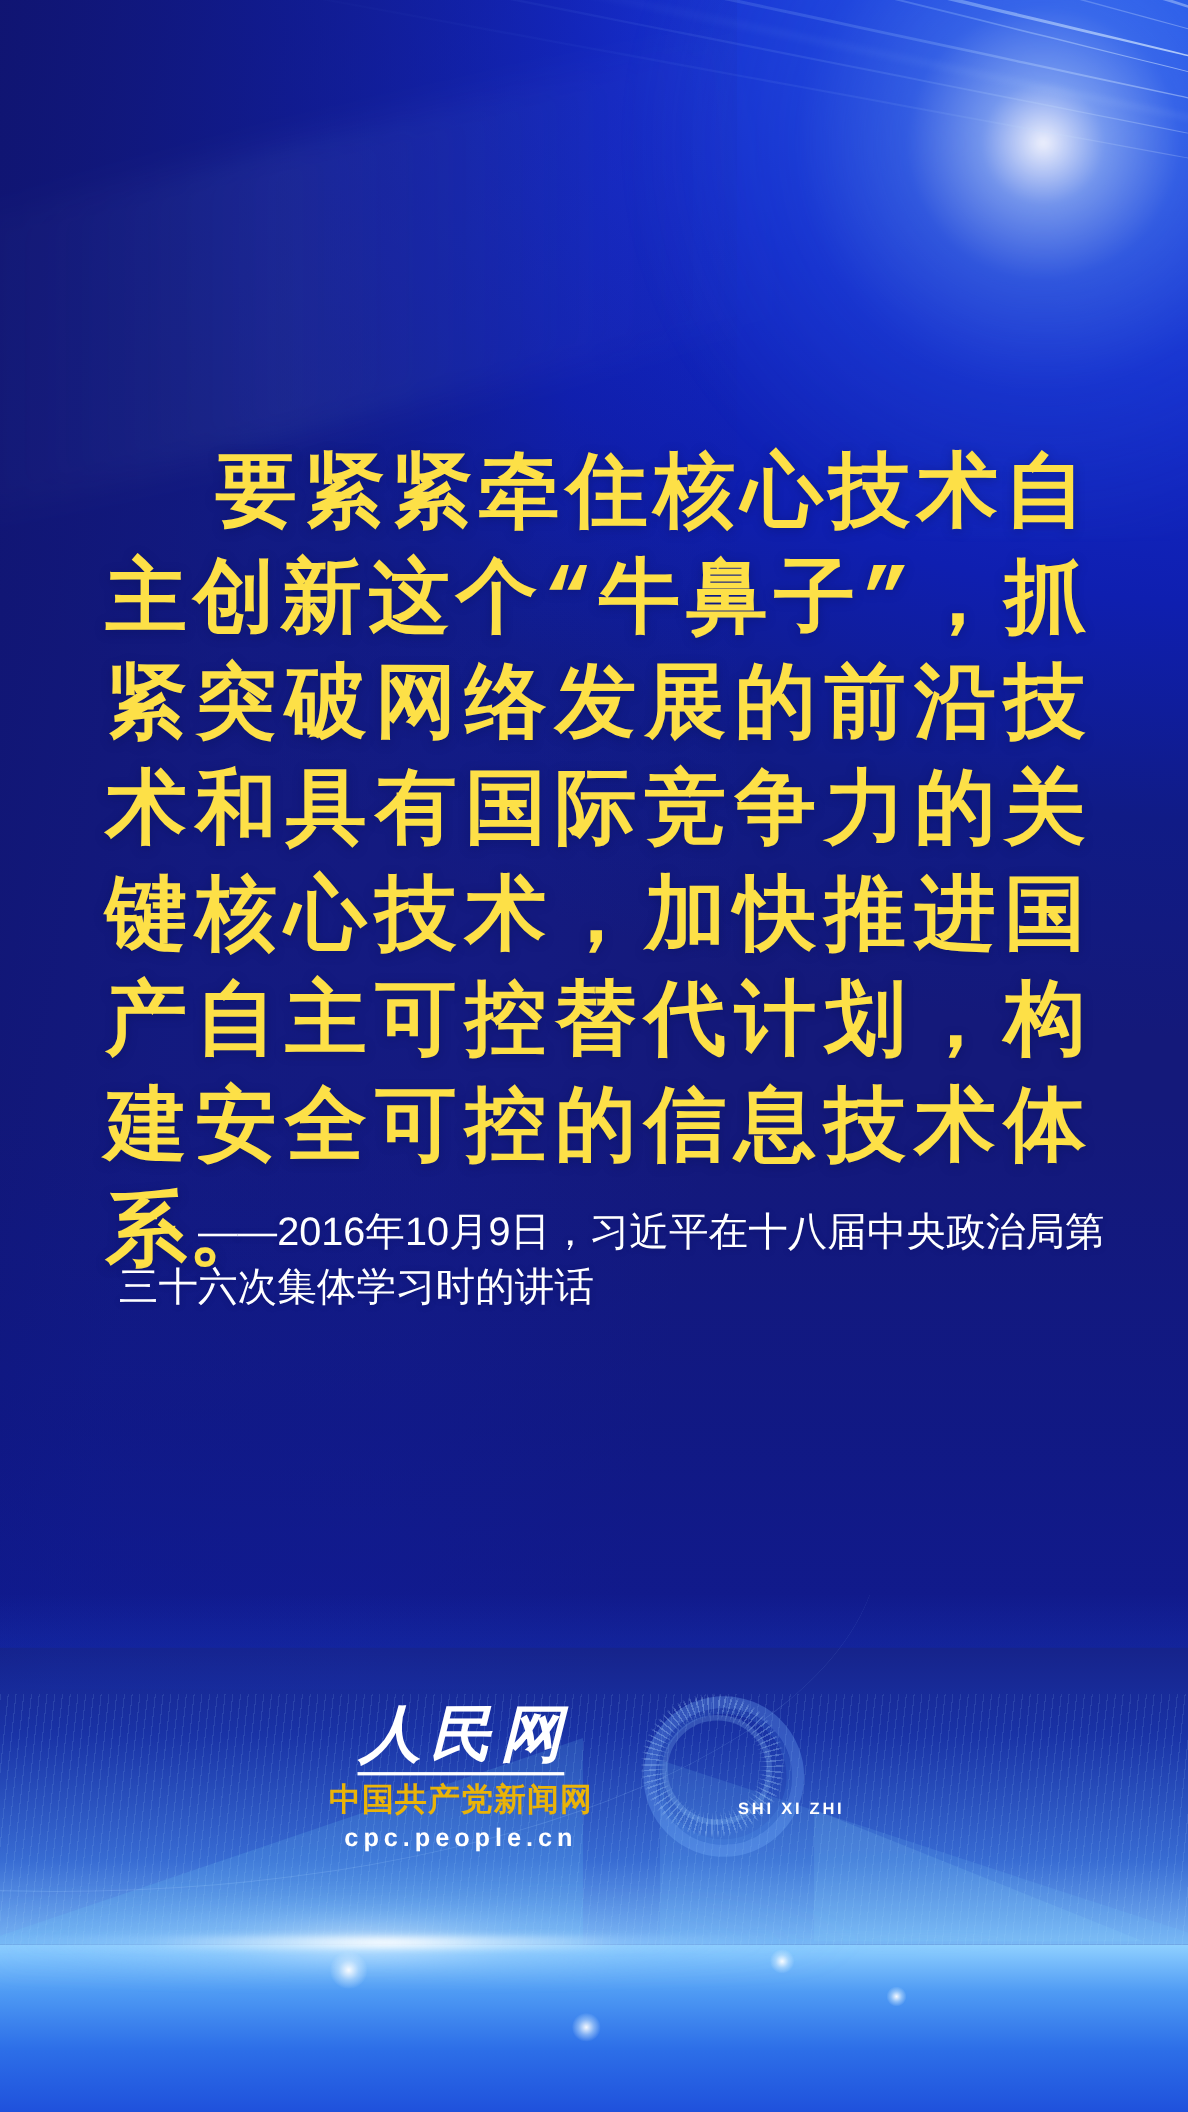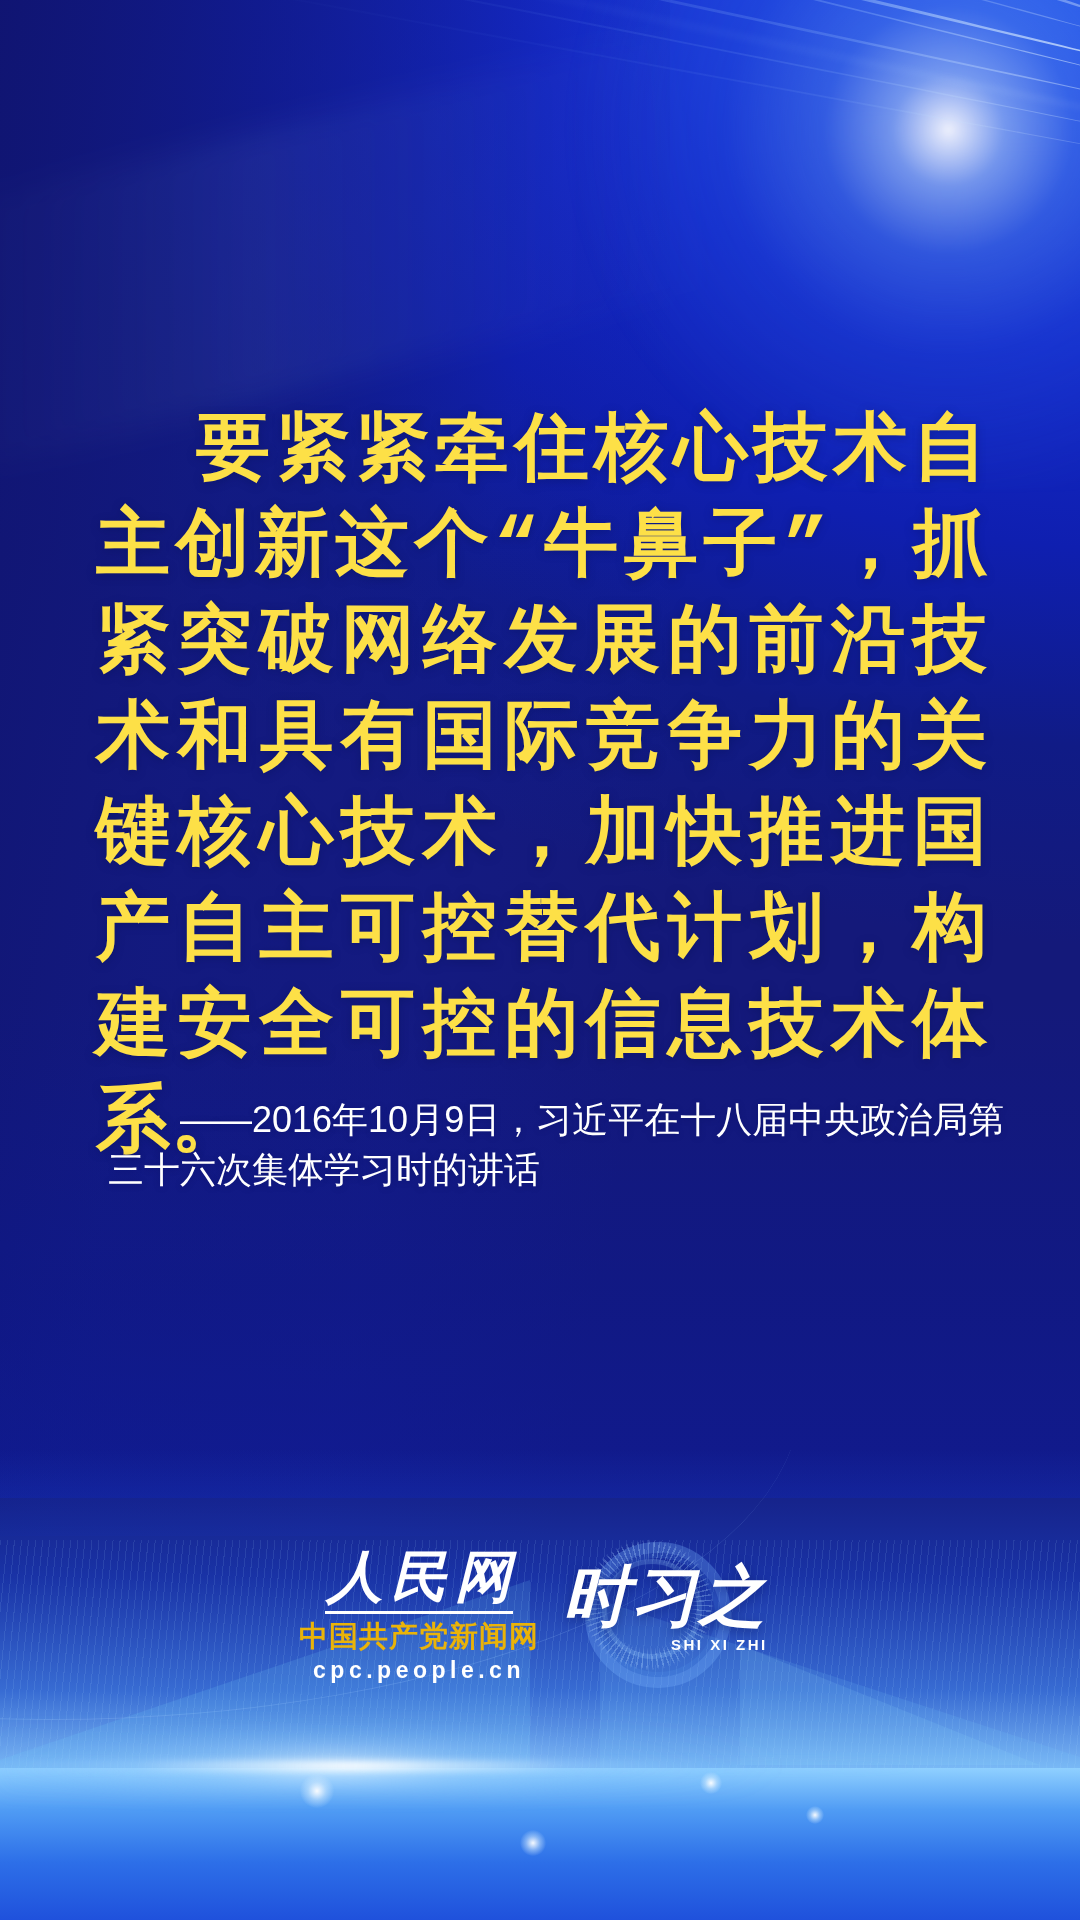--- a/index.html
+++ b/index.html
@@ -339,19 +339,18 @@
       <div class="logo-people-cn">人民网</div>
       <div class="logo-rule"></div>
       <div class="logo-people-sub">中国共产党新闻网</div>
       <div class="logo-people-url">cpc.people.cn</div>
     </div>
 
     <div class="logo-shixizhi">
       <div class="ring"></div>
       <div class="ring2"></div>
       <div class="ring-dots"></div>
-      <div class="shixizhi-text">时习之</div>
       <div class="shixizhi-pinyin">SHI XI ZHI</div>
     </div>
 
   </div>
 
 </div>
 
 </body></html>

